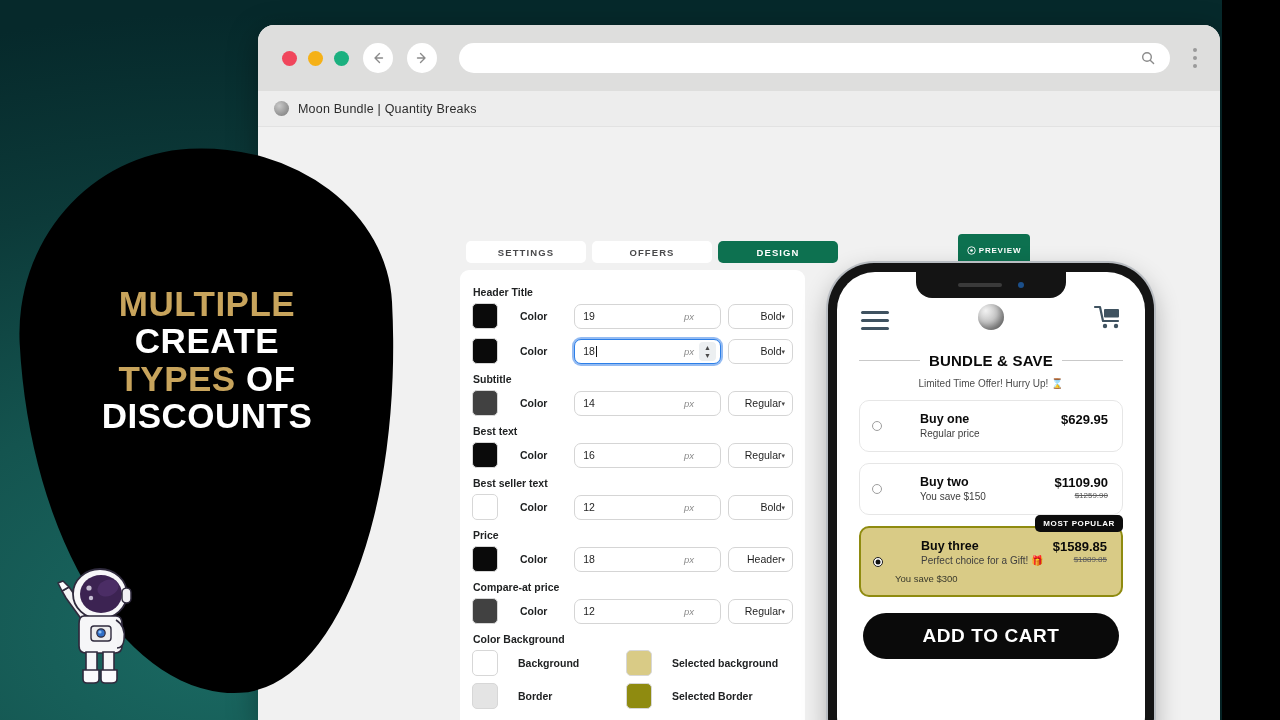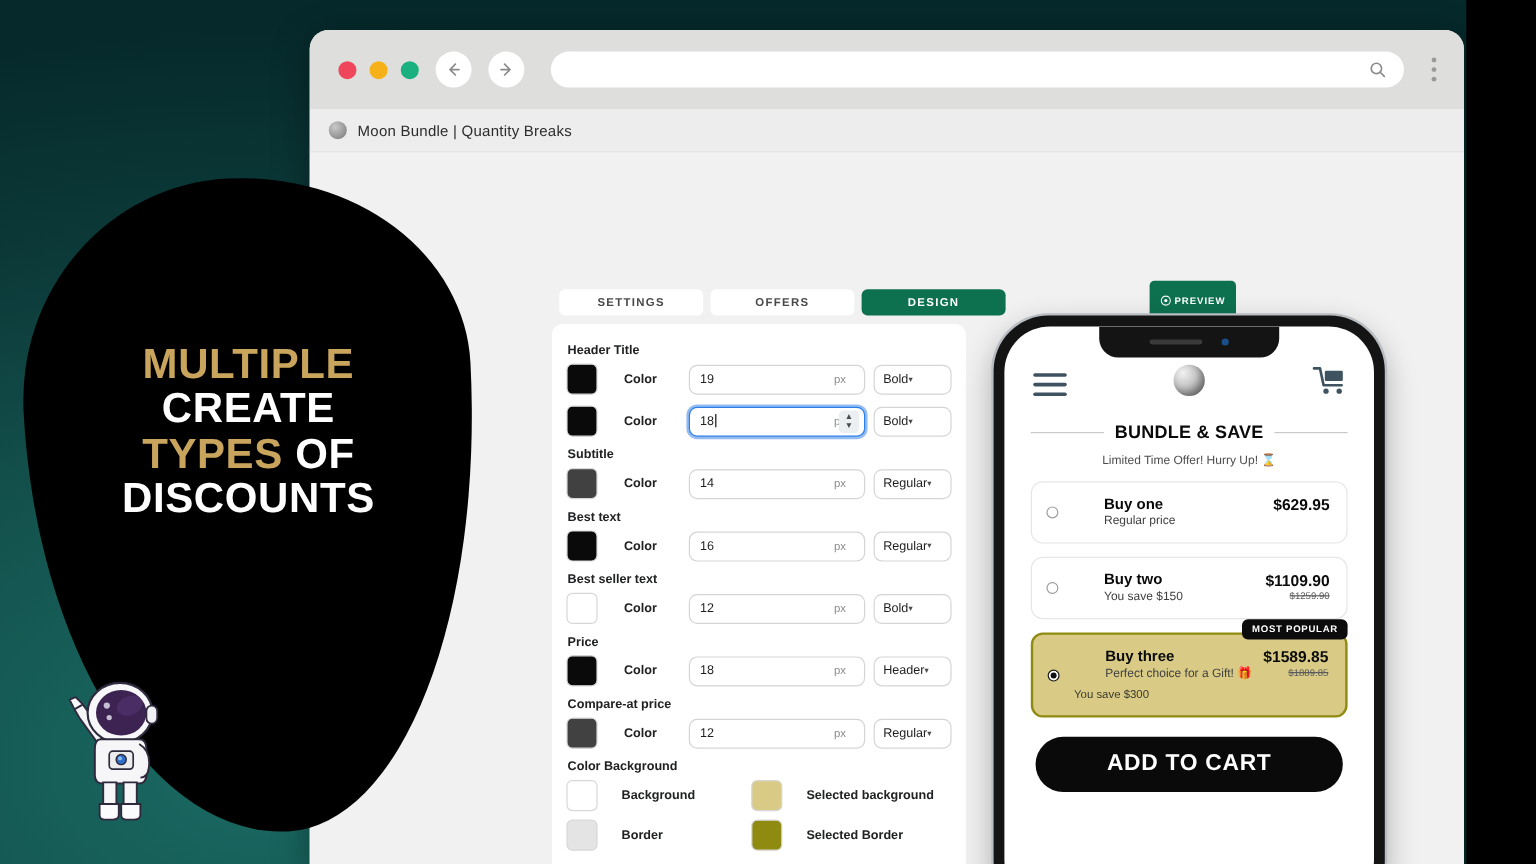--- a/index.html
+++ b/index.html
@@ -106,38 +106,38 @@
     width:26px; height:26px; border-radius:5px; flex:none;
     border:1px solid #d7d7d7;
   }
   .colortxt{ font-size:10.5px; font-weight:bold; color:#202223; margin-left:22px; width:62px; }
   .numfield{
     position:relative; width:165px; height:25px; background:#fff;
     border:1px solid #d5d5d5; border-radius:7px;
     display:flex; align-items:center; padding:0 8px;
   }
   .numfield .v{ font-size:10.5px; color:#1f1f1f; }
-  .numfield .px{ position:absolute; right:15px; font-size:9.5px; color:#8c8c8c; }
+  .numfield .px{ position:absolute; right:26px; font-size:9.5px; color:#8c8c8c;font-style:italic; }
   .numfield.focused{
     border:1.5px solid #2c7fe8; box-shadow:0 0 0 2px rgba(60,132,232,.55);
   }
   .numfield.focused .v::after{
     content:""; display:inline-block; width:1px; height:11px;
     background:#111; vertical-align:-2px; margin-left:1px;
   }
   .stepper{
     position:absolute; right:4px; top:2.5px; width:17px; height:19px;
     background:#eceff1; border-radius:4px;
     display:flex; flex-direction:column; align-items:center; justify-content:center;
     color:#4a4a4a; font-size:7px; line-height:8px;
   }
   .selfield{
     width:72px; height:25px; margin-left:7px; background:#fff;
     border:1px solid #d5d5d5; border-radius:7px;
-    display:flex; align-items:center; justify-content:flex-start;
+    display:flex; align-items:center; justify-content:flex-end;
     padding:0 7px; font-size:10.5px; color:#1f1f1f;
   }
   .selfield .chev{ font-size:7px; color:#4a4a4a; line-height:7px; }
   #cbg-grid{
     display:grid; grid-template-columns:26px 128px 26px auto;
     align-items:center; row-gap:7px; margin-top:3px;
   }
   #cbg-grid .cl{ font-size:10.5px; font-weight:bold; color:#202223; padding-left:20px; }
 
   

